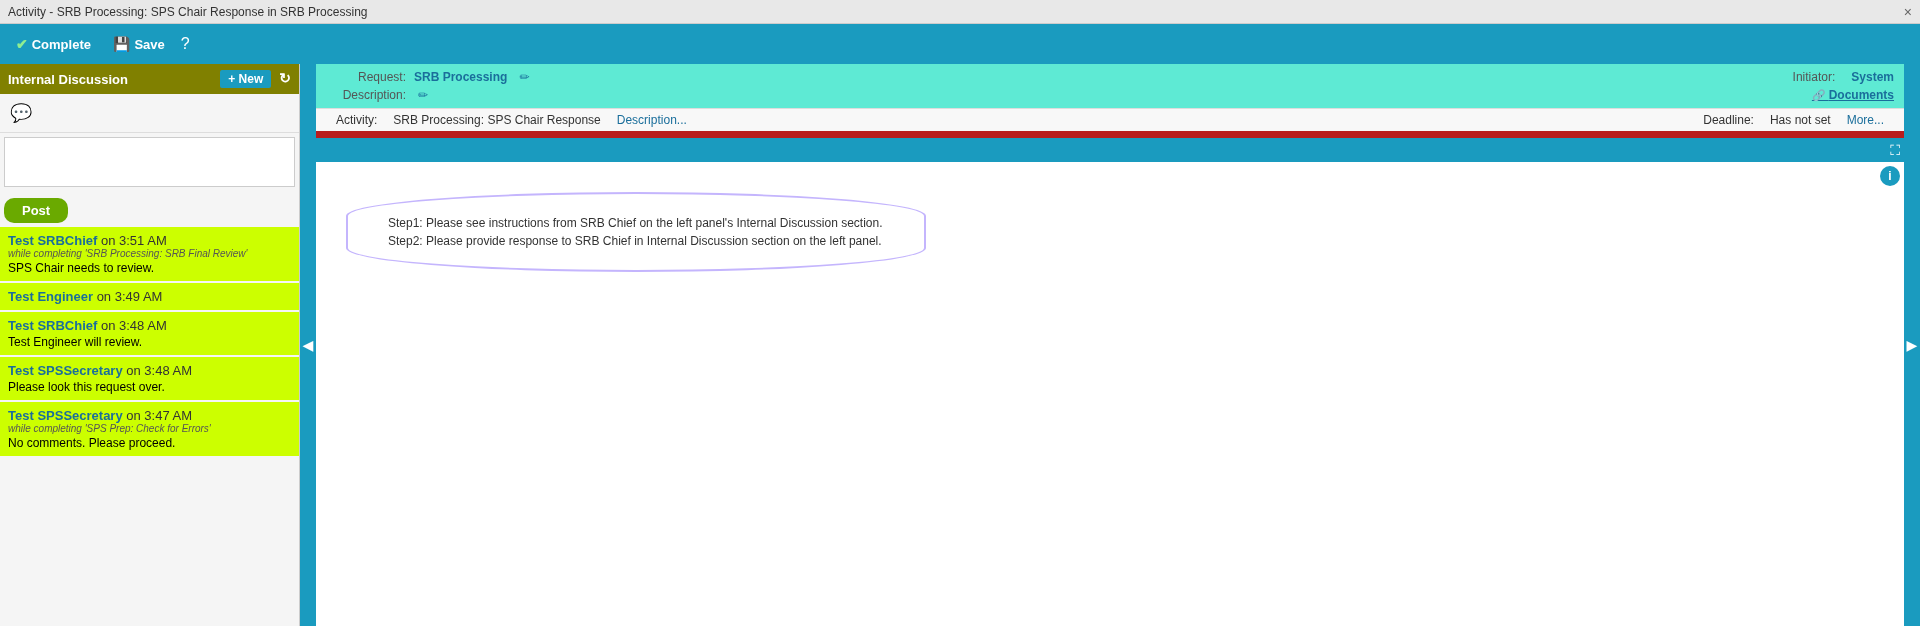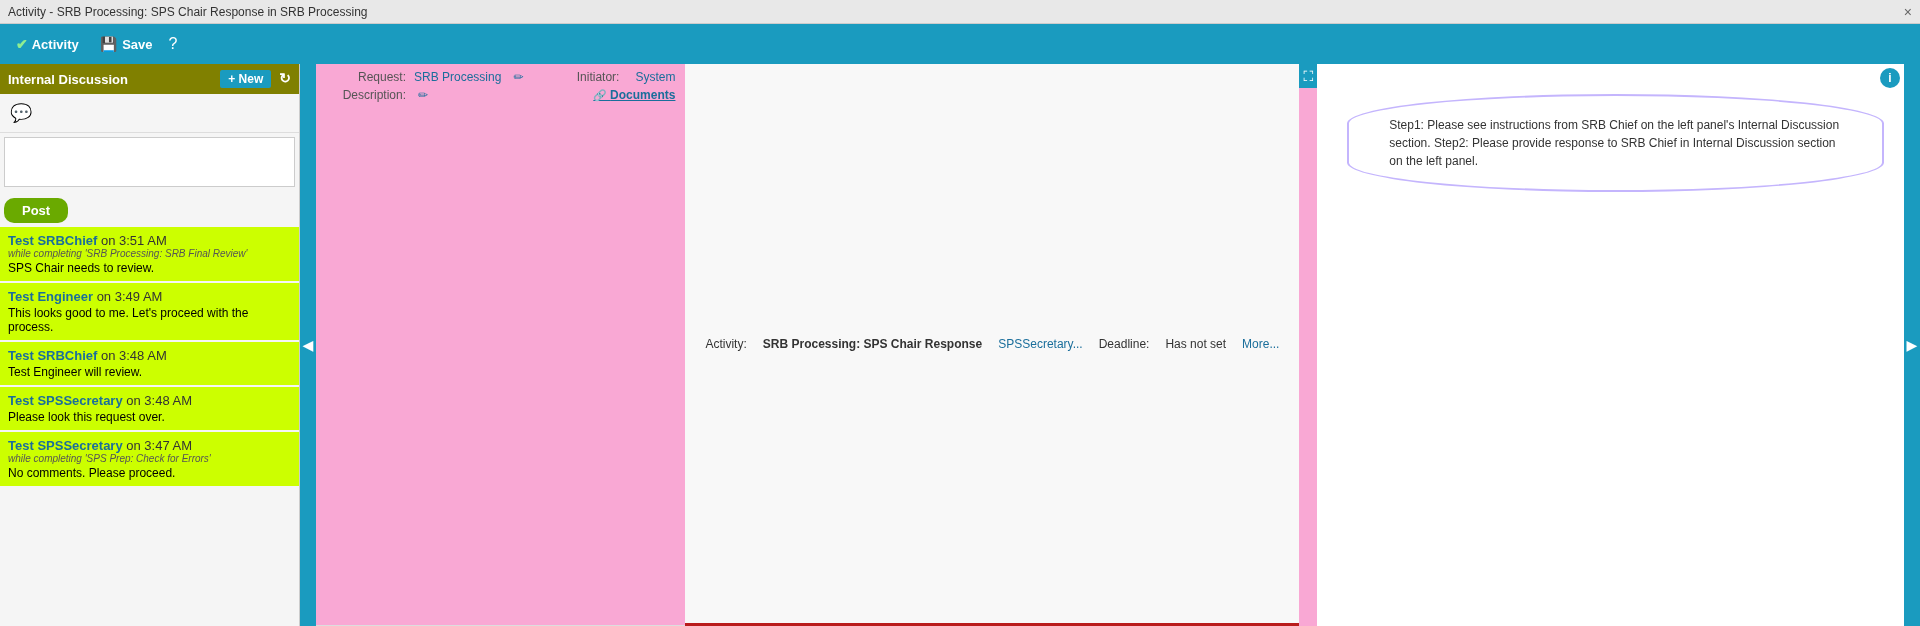--- a/index.html
+++ b/index.html
@@ -170,22 +170,22 @@
       cursor: pointer;
       color: white;
       font-size: 14px;
       flex-shrink: 0;
     }
 
     
     #right-panel {
       flex: 1;
       display: flex;
-      flex-direction: row;
-      background: #f9a8d4;
+      flex-direction: column;
+      background: #5eead4;
       overflow: hidden;
     }
     .documents-link {
       color: #1a6e9b;
       font-weight: bold;
       cursor: pointer;
       font-size: 12px;
       text-decoration: underline;
     }
     .documents-link::before {
@@ -193,30 +193,30 @@
       font-size: 11px;
     }
 
     
     #activity-bar {
       background: #f8f8f8;
       padding: 4px 20px;
       display: flex;
       align-items: center;
       gap: 16px;
-      border-bottom: 3px solid #b91c1c;
+      border-bottom: 7px solid #b91c1c;
     }
     #activity-bar .act-label {
       color: #333;
       font-size: 12px;
     }
     #activity-bar .act-value {
       color: #333;
       font-size: 12px;
-      font-weight: bold;
+      font-weight: normal;
     }
     #activity-bar .req-link {
       color: #1a6e9b;
       cursor: pointer;
       font-size: 12px;
     }
     #activity-bar .deadline-label {
       margin-left: auto;
       color: #333;
       font-size: 12px;
@@ -326,34 +326,34 @@
     .top-info-section .lbl {
       color: #555;
       font-size: 12px;
       min-width: 80px;
       text-align: right;
     }
     .top-info-section .val {
       font-size: 12px;
       color: #333;
     }
-    .top-info-section .val.link { color: #1a6e9b; font-weight: normal; cursor: pointer; text-align: right; }
+    .top-info-section .val.link { color: #1a6e9b; font-weight: bold; cursor: pointer; text-align: right; }
   </style>
 </head>
 <body>
 
 <div id="title-bar">
   <span>Activity - SRB Processing: SPS Chair Response in SRB Processing</span>
   <span id="title-bar-close">×</span>
 </div>
 
 <div id="toolbar">
   <button class="toolbar-btn complete">
     <span class="btn-icon">✔</span>
-    <span>Activity</span>
+    <span>Complete</span>
   </button>
   <button class="toolbar-btn save">
     <span class="btn-icon">💾</span>
     <span>Save</span>
   </button>
   <button class="help-icon">?</button>
 </div>
 
 <div id="main-layout">
 
@@ -380,21 +380,20 @@
 
     <div id="discussion-items">
 
     <div class="discussion-item">
           <div class="author-line"><span class="author-name">Test SRBChief</span><span> on 3:51 AM</span></div>
           <div class="context-line">while completing 'SRB Processing: SRB Final Review'</div>
           <div class="message-text">SPS Chair needs to review.</div>
         </div>
         <div class="discussion-item">
           <div class="author-line"><span class="author-name">Test Engineer</span><span> on 3:49 AM</span></div>
-          <div class="message-text">This looks good to me. Let's proceed with the process.</div>
         </div>
         <div class="discussion-item">
           <div class="author-line"><span class="author-name">Test SRBChief</span><span> on 3:48 AM</span></div>
           <div class="message-text">Test Engineer will review.</div>
         </div>
         <div class="discussion-item">
           <div class="author-line"><span class="author-name">Test SPSSecretary</span><span> on 3:48 AM</span></div>
           <div class="message-text">Please look this request over.</div>
         </div>
         <div class="discussion-item">
@@ -424,21 +423,21 @@
         <span class="lbl">Description:</span>
         <span style="color:#1a6e9b;cursor:pointer;margin-left:4px;">✏</span>
         <span style="flex:1;"></span>
         <span class="documents-link">Documents</span>
       </div>
     </div>
 
     <div id="activity-bar">
       <span class="act-label">Activity:</span>
       <span class="act-value">SRB Processing: SPS Chair Response</span>
-      <span class="req-link">SPSSecretary...</span>
+      <span class="req-link">Description...</span>
       <span class="deadline-label">Deadline:</span>
       <span class="deadline-value">Has not set</span>
       <span class="more-link">More...</span>
     </div>
 
     <div id="content-header">
       <span class="expand-icon">⛶</span>
     </div>
 
     <div id="content-area">

